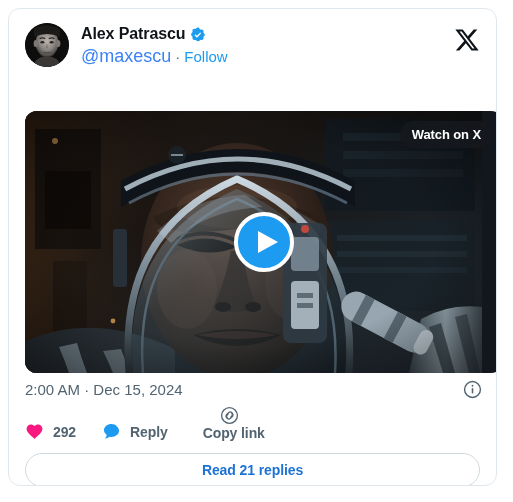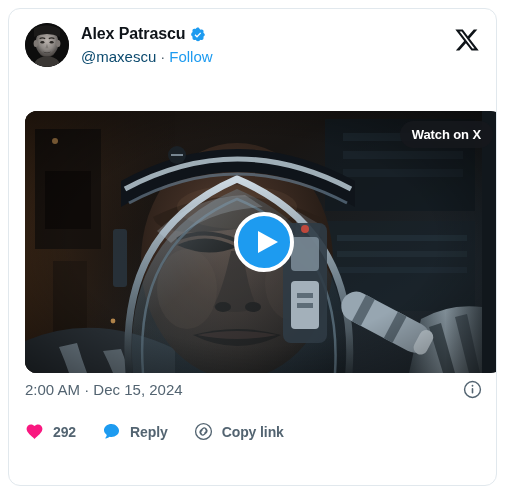--- a/index.html
+++ b/index.html
@@ -73,22 +73,22 @@
     line-height: 0;
   }
 
   .handle-row {
     display: flex;
     align-items: center;
     height: 22px;
     margin-top: 2px;
   }
   .handle {
-    font-size: 15px;
-    color: #0c4a6e;
+    font-size: 18px;
+    color: #3b82f6;
     white-space: nowrap;
   }
   .dot-sep {
     font-size: 15px;
     color: #536471;
     margin: 0 4px;
   }
   .follow-link {
     font-size: 15px;
     font-weight: normal;
@@ -207,21 +207,21 @@
     height: 26px;
     display: flex;
     align-items: flex-end;
   }
   .action {
     display: flex;
     align-items: center;
     cursor: pointer;
     margin-right: 26px;
   }
-  .action:last-child { margin-right: 0; }
+  .action:last-child { margin-right: 0; flex-direction: column; }
   .action-icon {
     line-height: 0;
     display: inline-block;
   }
   .action-label {
     font-size: 14px;
     font-weight: bold;
     color: #536471;
     margin-left: 9px;
     letter-spacing: -0.1px;
@@ -475,14 +475,17 @@
           <circle cx="12" cy="12" r="10" fill="none" stroke="#536471" stroke-width="1.7"></circle>
           <path d="M8.8 14.6 a2.9 2.9 0 0 1 0-4.1 l2.1-2.1 a2.9 2.9 0 0 1 4.1 4.1 l-1 1" fill="none" stroke="#536471" stroke-width="1.7" stroke-linecap="round"></path>
           <path d="M15.2 9.4 a2.9 2.9 0 0 1 0 4.1 l-2.1 2.1 a2.9 2.9 0 0 1 -4.1 -4.1 l1 -1" fill="none" stroke="#536471" stroke-width="1.7" stroke-linecap="round"></path>
         </svg>
       </span>
       <span class="action-label">Copy link</span>
     </div>
 
   </div>
 
+  <div class="reply-button">
+    <span class="reply-button-label">Read 21 replies</span>
+  </div>
 
 </div>
 
 </body></html>

